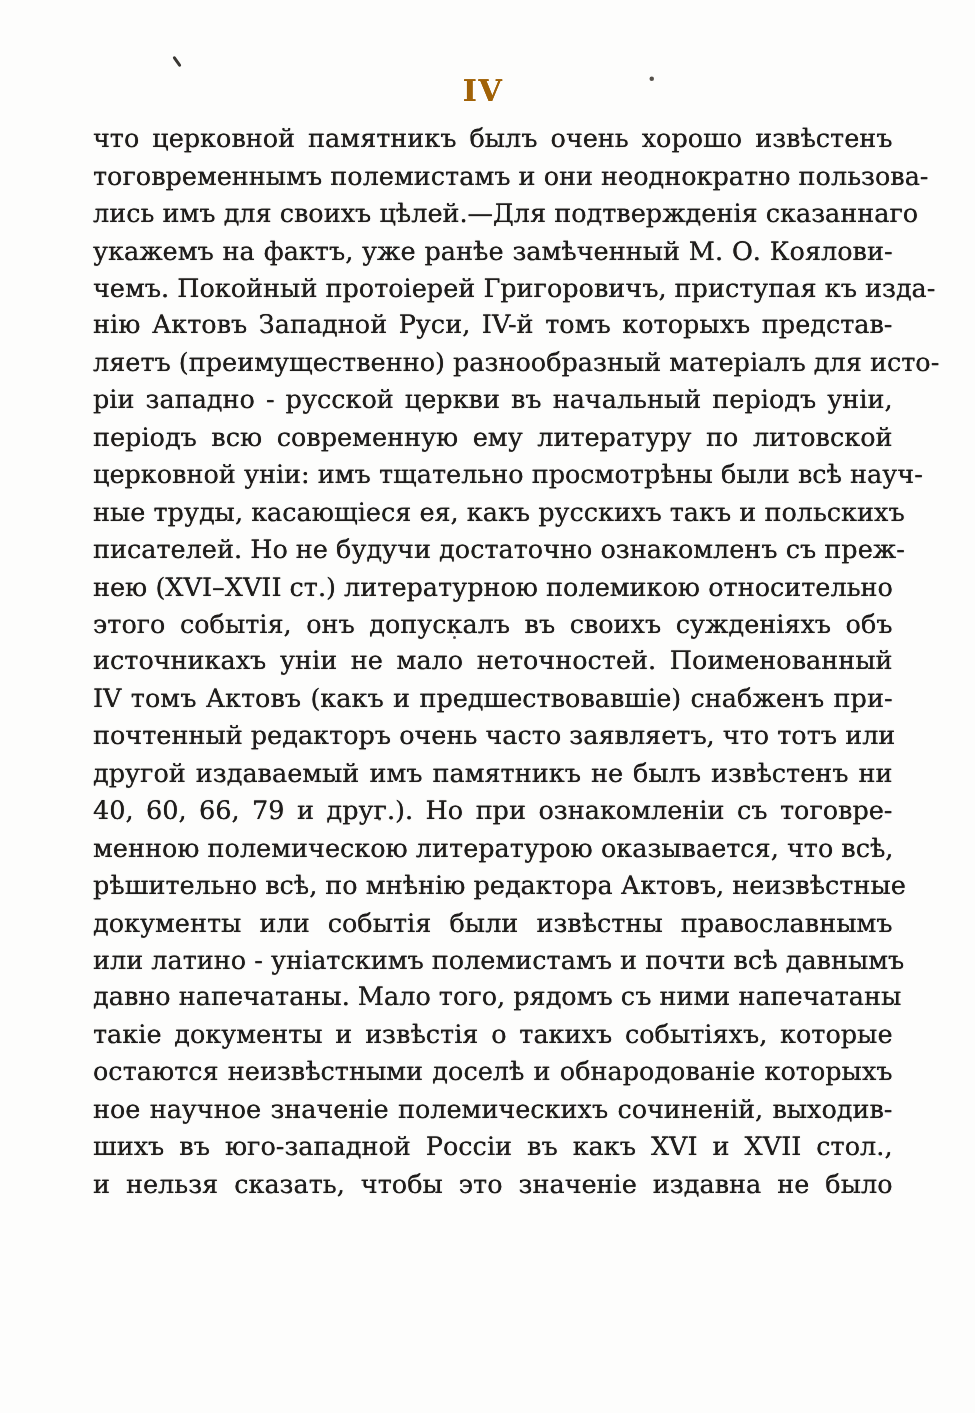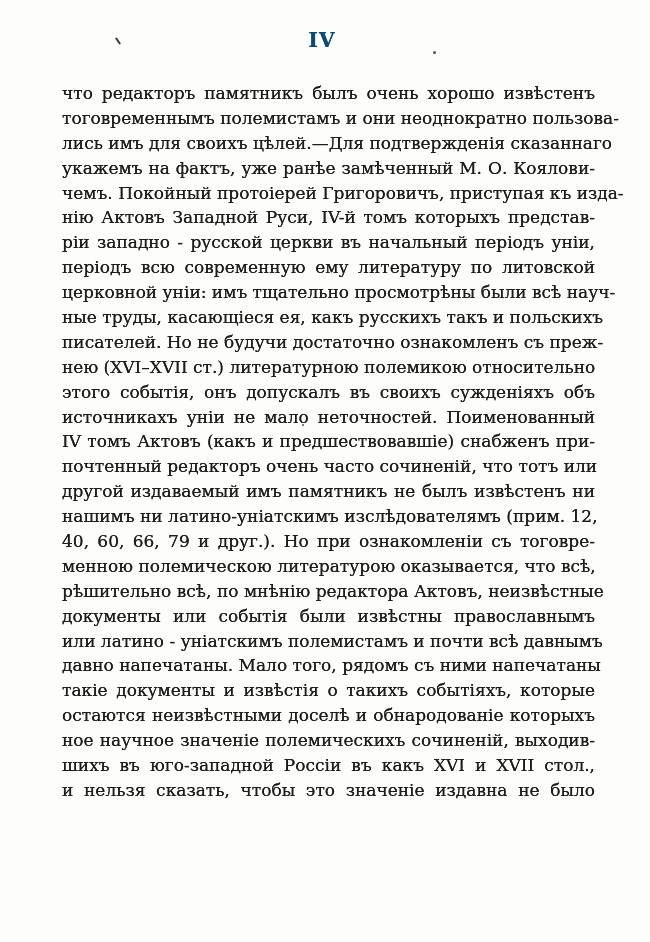--- a/index.html
+++ b/index.html
@@ -11,28 +11,28 @@
     position: relative;
     width: 650px;
     height: 942px;
     background: #fdfdfc;
     font-family: "DejaVu Serif", serif;
     color: #1f1d1b;
     overflow: hidden;
   }
   .page-num {
     position: absolute;
-    top: 28px;
+    top: 48px;
     left: 0;
     width: 644px;
     text-align: center;
     font-size: 20px;
     font-weight: 600;
     letter-spacing: 1px;
-    color: #0c4a6e;
+    color: #a16207;
     text-shadow: 0 0 0.4px currentColor;
   }
   .text-block {
     position: absolute;
     top: 81px;
     left: 62px;
     width: 533px;
   }
   .line {
     font-size: 17px;
@@ -80,38 +80,38 @@
 <div class="page">
 
   <div class="speck speck-grave"></div>
   <div class="speck speck-dot-1"></div>
   <div class="speck speck-dot-2"></div>
   <div class="speck speck-dot-3"></div>
 
   <div class="page-num">IV</div>
 
   <div class="text-block">
-    <div class="line">что редакторъ памятникъ былъ очень хорошо извѣстенъ</div>
+    <div class="line">что церковной памятникъ былъ очень хорошо извѣстенъ</div>
     <div class="line">тоговременнымъ полемистамъ и они неоднократно пользова-</div>
     <div class="line">лись имъ для своихъ цѣлей.—Для подтвержденія сказаннаго</div>
     <div class="line">укажемъ на фактъ, уже ранѣе замѣченный М. О. Коялови-</div>
     <div class="line">чемъ. Покойный протоіерей Григоровичъ, приступая къ изда-</div>
     <div class="line">нію Актовъ Западной Руси, IV-й томъ которыхъ представ-</div>
+    <div class="line">ляетъ (преимущественно) разнообразный матеріалъ для исто-</div>
     <div class="line">ріи западно - русской церкви въ начальный періодъ уніи,</div>
     <div class="line">періодъ всю современную ему литературу по литовской</div>
     <div class="line">церковной уніи: имъ тщательно просмотрѣны были всѣ науч-</div>
     <div class="line">ные труды, касающіеся ея, какъ русскихъ такъ и польскихъ</div>
     <div class="line">писателей. Но не будучи достаточно ознакомленъ съ преж-</div>
     <div class="line">нею (XVI–XVII ст.) литературною полемикою относительно</div>
     <div class="line">этого событія, онъ допускалъ въ своихъ сужденіяхъ объ</div>
     <div class="line">источникахъ уніи не мало неточностей. Поименованный</div>
     <div class="line">IV томъ Актовъ (какъ и предшествовавшіе) снабженъ при-</div>
-    <div class="line">почтенный редакторъ очень часто сочиненій, что тотъ или</div>
+    <div class="line">почтенный редакторъ очень часто заявляетъ, что тотъ или</div>
     <div class="line">другой издаваемый имъ памятникъ не былъ извѣстенъ ни</div>
-    <div class="line">нашимъ ни латино-уніатскимъ изслѣдователямъ (прим. 12,</div>
     <div class="line">40, 60, 66, 79 и друг.). Но при ознакомленіи съ тоговре-</div>
     <div class="line">менною полемическою литературою оказывается, что всѣ,</div>
     <div class="line">рѣшительно всѣ, по мнѣнію редактора Актовъ, неизвѣстные</div>
     <div class="line">документы или событія были извѣстны православнымъ</div>
     <div class="line">или латино - уніатскимъ полемистамъ и почти всѣ давнымъ</div>
     <div class="line">давно напечатаны. Мало того, рядомъ съ ними напечатаны</div>
     <div class="line">такіе документы и извѣстія о такихъ событіяхъ, которые</div>
     <div class="line">остаются неизвѣстными доселѣ и обнародованіе которыхъ</div>
     <div class="line">ное научное значеніе полемическихъ сочиненій, выходив-</div>
     <div class="line">шихъ въ юго-западной Россіи въ какъ XVI и XVII стол.,</div>

